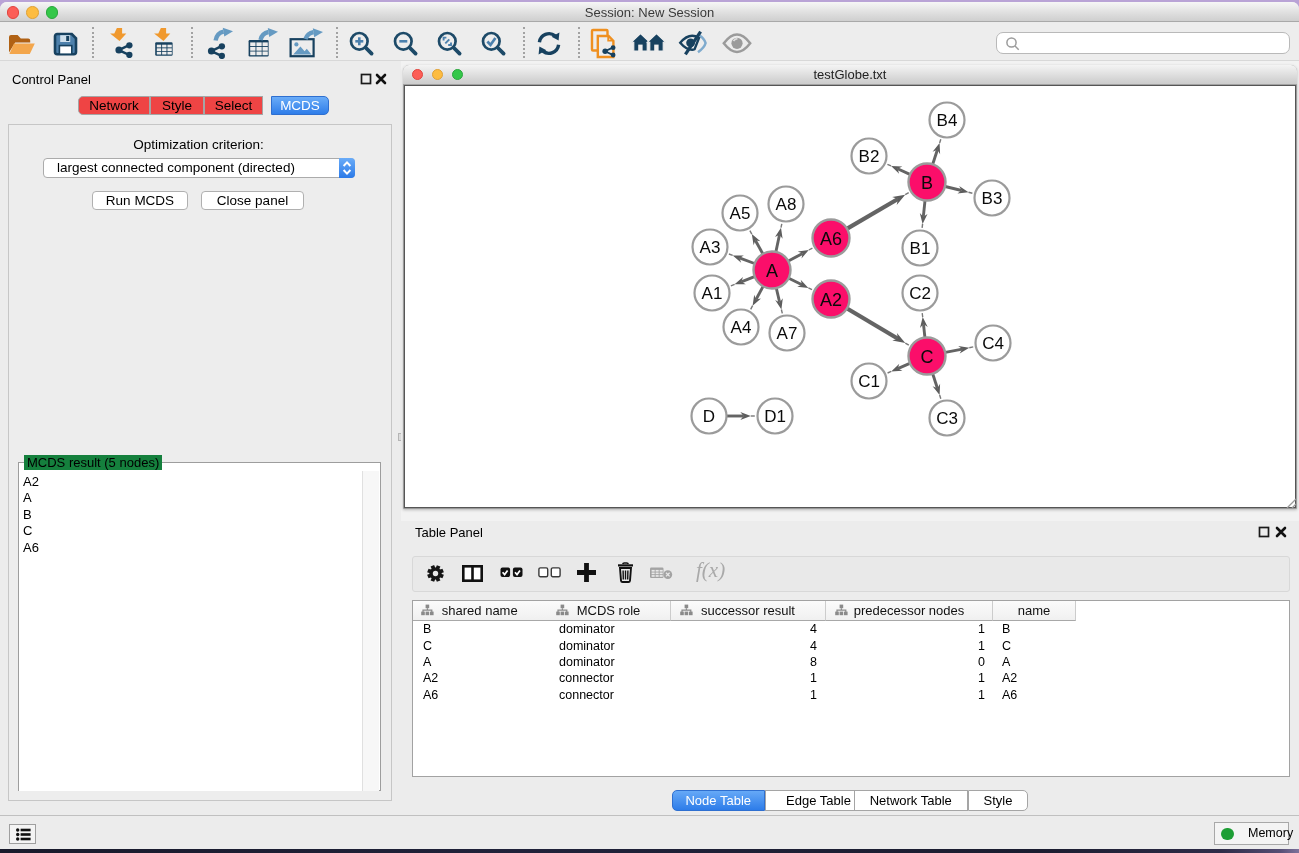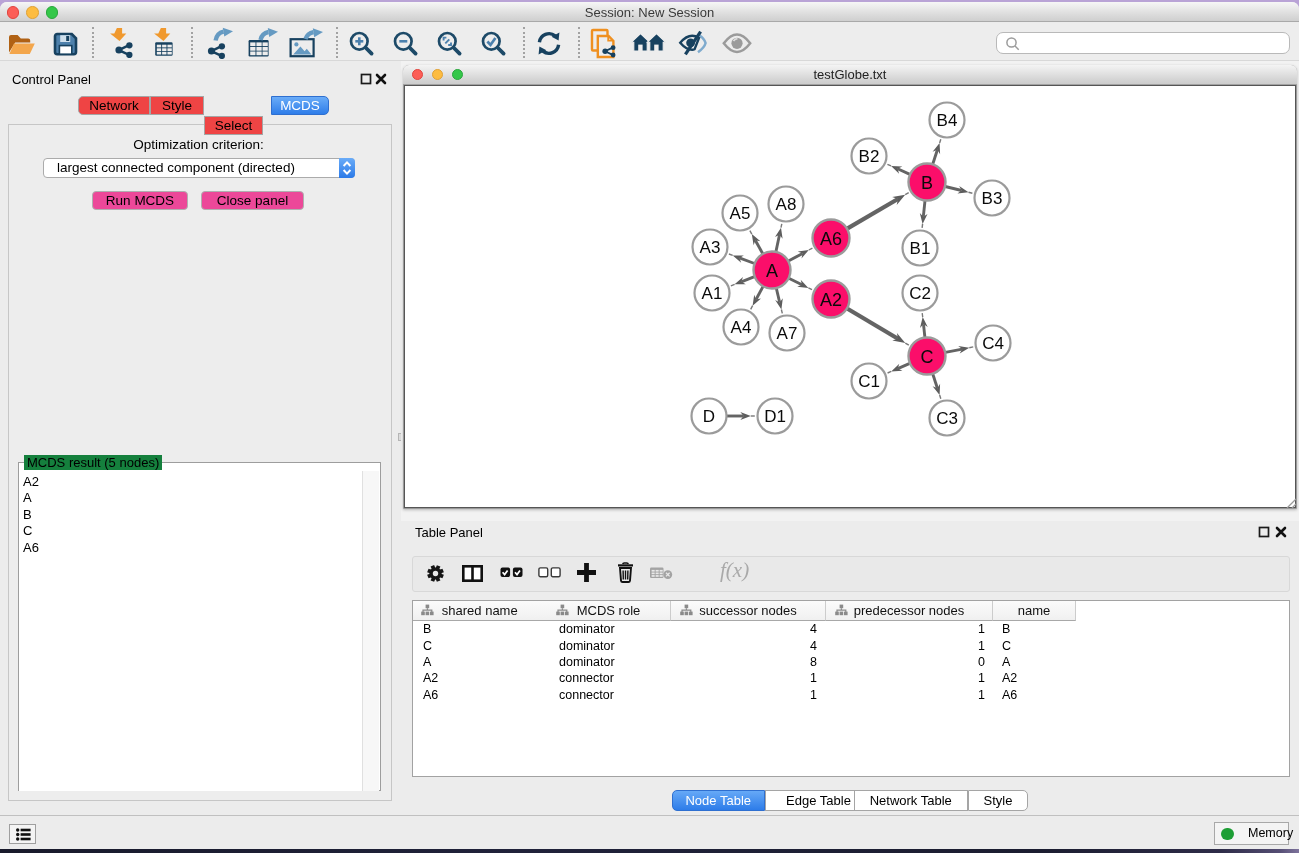--- a/index.html
+++ b/index.html
@@ -12,21 +12,21 @@
 #toolbar{left:0;top:23px;width:1299px;height:38px;background:#ededed;border-bottom:1px solid #d8d8d8}
 .tsep{top:4px;height:31px;width:0;border-left:2px dotted #a2a2a2}
 #search{left:996px;top:32px;width:294px;height:22px;background:#fff;border:1px solid #b9b9b9;border-radius:7px}
 #cpanel{left:0;top:61px;width:397px;height:754px;background:#ececec}
 #cp-inner{left:8px;top:124px;width:384px;height:677px;background:#ededed;border:1px solid #c6c6c6}
 .tab{top:96px;height:19px;border:1px solid #a5a5a5;background:#ef4444;font-size:13.5px;text-align:center;line-height:17px;color:#000}
 .tabsel{background:linear-gradient(#6aacf8,#2e7de9);color:#fff;border-color:#2e6fd0}
 #optlabel{left:0;top:137px;width:397px;text-align:center;font-size:13.5px;color:#000}
 #dropdown{left:43px;top:158px;width:312px;height:20px;background:#fff;border:1px solid #ababab;border-radius:4px;font-size:13.5px;line-height:18px;padding-left:13px;color:#000}
 #dropbtn{right:-1px;top:-1px;width:16px;height:20px;background:linear-gradient(#6aacf8,#2b7ae8);border-radius:0 4px 4px 0}
-.btn{top:191px;height:19px;background:#ec4899;border:1px solid #b0b0b0;border-radius:4px;font-size:13.5px;text-align:center;line-height:17px;color:#000}
+.btn{top:191px;height:19px;background:#ffffff;border:1px solid #b0b0b0;border-radius:4px;font-size:13.5px;text-align:center;line-height:17px;color:#000}
 #fieldset{left:18px;top:462px;width:363px;height:329px;border:1px solid #9d9d9d}
 #fslegend{left:5px;top:-8px;background:#15803d;padding:0 3px;font-size:13px;color:#000}
 #fslist{left:0px;top:8px;width:346px;height:320px;background:#fff;font-size:13px;line-height:16.4px;padding:3px 0 0 4px;color:#000}
 #fsscroll{right:1px;top:8px;width:17px;height:320px;background:#f7f7f7;border-left:1px solid #e0e0e0}
 #fswhite{left:0;top:0;width:361px;height:327px;background:#fff}
 #desktop{left:401px;top:61px;width:898px;height:460px;background:#f2f2f2}
 #iframe-win{left:403px;top:65px;width:894px;height:444px;background:#fff;border:1px solid #9a9a9a;border-radius:6px 6px 0 0;box-shadow:0 1px 3px rgba(0,0,0,.25)}
 #iftitle{left:403px;top:65px;width:894px;height:20px;background:linear-gradient(#f4f4f4,#d5d5d5 75%,#cdcdcd);border-radius:6px 6px 0 0;border-bottom:1px solid #a2a2a2;text-align:center;font-size:13px;color:#222;line-height:19px}
 .ifl{width:11.4px;height:11.4px;border-radius:50%;top:69px}
 #canvas{left:404px;top:85px;width:892px;height:423px;background:#fff;border:1px solid #555}
@@ -193,21 +193,21 @@
 <div class="abs" style="left:12px;top:72px;font-size:13px;color:#000">Control Panel</div>
 <svg class="abs" style="left:360px;top:73px" width="12" height="12" viewBox="0 0 12 12">
     <rect x="1.5" y="1.5" width="9" height="9" fill="none" stroke="#1a1a1a" stroke-width="1.7"></rect>
   </svg>
 <svg class="abs" style="left:375px;top:73px" width="12" height="12" viewBox="0 0 12 12">
     <path d="M2 2 L10 10 M10 2 L2 10" stroke="#111" stroke-width="2.6" stroke-linecap="round"></path>
   </svg>
 <div class="abs" id="cp-inner"></div>
 <div class="abs tab" style="left:78px;width:72px;border-radius:5px 0 0 5px;">Network</div>
 <div class="abs tab" style="left:150px;width:54px;">Style</div>
-<div class="abs tab" style="left:204px;width:59px;margin-top:20px;">Select</div>
+<div class="abs tab" style="left:204px;width:59px;">Select</div>
 <div class="abs tab tabsel" style="left:263px;width:58px;border-radius:0 5px 5px 0;margin-left:8px;">MCDS</div>
 <div class="abs" id="optlabel">Optimization criterion:</div>
 <div class="abs" id="dropdown">largest connected component (directed)<div class="abs" id="dropbtn"><svg width="16" height="20" viewBox="0 0 16 20">
         <path d="M4.6 8 L8 4.4 11.4 8" fill="none" stroke="#fff" stroke-width="2"></path>
         <path d="M4.6 12 L8 15.6 11.4 12" fill="none" stroke="#fff" stroke-width="2"></path>
       </svg></div></div>
 <div class="abs btn" style="left:92px;width:96px">Run MCDS</div>
 <div class="abs btn" style="left:201px;width:103px">Close panel</div>
 <div class="abs" id="fieldset">
     <div class="abs" id="fswhite"></div>
@@ -389,39 +389,39 @@
     <rect x="9.6" y="3.9" width="3.1" height="1.7" fill="#e9e9e9"></rect>
     <rect x="1.6" y="6.5" width="3.1" height="1.7" fill="#e9e9e9"></rect>
     <rect x="5.6" y="6.5" width="3.1" height="1.7" fill="#e9e9e9"></rect>
     <rect x="9.6" y="6.5" width="3.1" height="1.7" fill="#e9e9e9"></rect>
     <rect x="1.6" y="9.1" width="3.1" height="1.7" fill="#e9e9e9"></rect>
     <rect x="5.6" y="9.1" width="3.1" height="1.7" fill="#e9e9e9"></rect>
     <rect x="9.6" y="9.1" width="3.1" height="1.7" fill="#e9e9e9"></rect>
     <circle cx="17.8" cy="8.6" r="4.4" fill="#a3a3a3"></circle>
     <path d="M16 6.8 l3.6 3.6 M19.6 6.8 l-3.6 3.6" stroke="#e9e9e9" stroke-width="1.3"></path>
   </svg>
-<div class="abs" style="left:720px;top:558px;font-family:'Liberation Serif',serif;font-style:italic;font-size:21px;color:#a9a9a9">f(x)</div>
+<div class="abs" style="left:696px;top:558px;font-family:'Liberation Serif',serif;font-style:italic;font-size:21px;color:#a9a9a9">f(x)</div>
 <div class="abs" id="ttable"></div>
 <div class="abs hcell" style="left:413px;width:134.5px">shared name</div>
 <svg class="abs" style="left:421.0px;top:604px" width="13" height="12" viewBox="0 0 13 12">
     <rect x="4.6" y="0.6" width="3.6" height="3.6" fill="#8a8a8a"></rect>
     <path d="M6.4 4.2 V6.2 M2 8.4 V6.2 H10.8 V8.4" fill="none" stroke="#8a8a8a" stroke-width="1.2"></path>
     <rect x="0.2" y="7.6" width="3.6" height="3.6" fill="#8a8a8a"></rect>
     <rect x="4.6" y="7.6" width="3.6" height="3.6" fill="#8a8a8a"></rect>
     <rect x="9" y="7.6" width="3.6" height="3.6" fill="#8a8a8a"></rect>
   </svg>
 <div class="abs hcell" style="left:547px;width:124px">MCDS role</div>
 <svg class="abs" style="left:555.5px;top:604px" width="13" height="12" viewBox="0 0 13 12">
     <rect x="4.6" y="0.6" width="3.6" height="3.6" fill="#8a8a8a"></rect>
     <path d="M6.4 4.2 V6.2 M2 8.4 V6.2 H10.8 V8.4" fill="none" stroke="#8a8a8a" stroke-width="1.2"></path>
     <rect x="0.2" y="7.6" width="3.6" height="3.6" fill="#8a8a8a"></rect>
     <rect x="4.6" y="7.6" width="3.6" height="3.6" fill="#8a8a8a"></rect>
     <rect x="9" y="7.6" width="3.6" height="3.6" fill="#8a8a8a"></rect>
   </svg>
-<div class="abs hcell" style="left:671px;width:155px">successor nodes</div>
+<div class="abs hcell" style="left:671px;width:155px">successor result</div>
 <svg class="abs" style="left:679.5px;top:604px" width="13" height="12" viewBox="0 0 13 12">
     <rect x="4.6" y="0.6" width="3.6" height="3.6" fill="#8a8a8a"></rect>
     <path d="M6.4 4.2 V6.2 M2 8.4 V6.2 H10.8 V8.4" fill="none" stroke="#8a8a8a" stroke-width="1.2"></path>
     <rect x="0.2" y="7.6" width="3.6" height="3.6" fill="#8a8a8a"></rect>
     <rect x="4.6" y="7.6" width="3.6" height="3.6" fill="#8a8a8a"></rect>
     <rect x="9" y="7.6" width="3.6" height="3.6" fill="#8a8a8a"></rect>
   </svg>
 <div class="abs hcell" style="left:826px;width:167px">predecessor nodes</div>
 <svg class="abs" style="left:834.5px;top:604px" width="13" height="12" viewBox="0 0 13 12">
     <rect x="4.6" y="0.6" width="3.6" height="3.6" fill="#8a8a8a"></rect>

